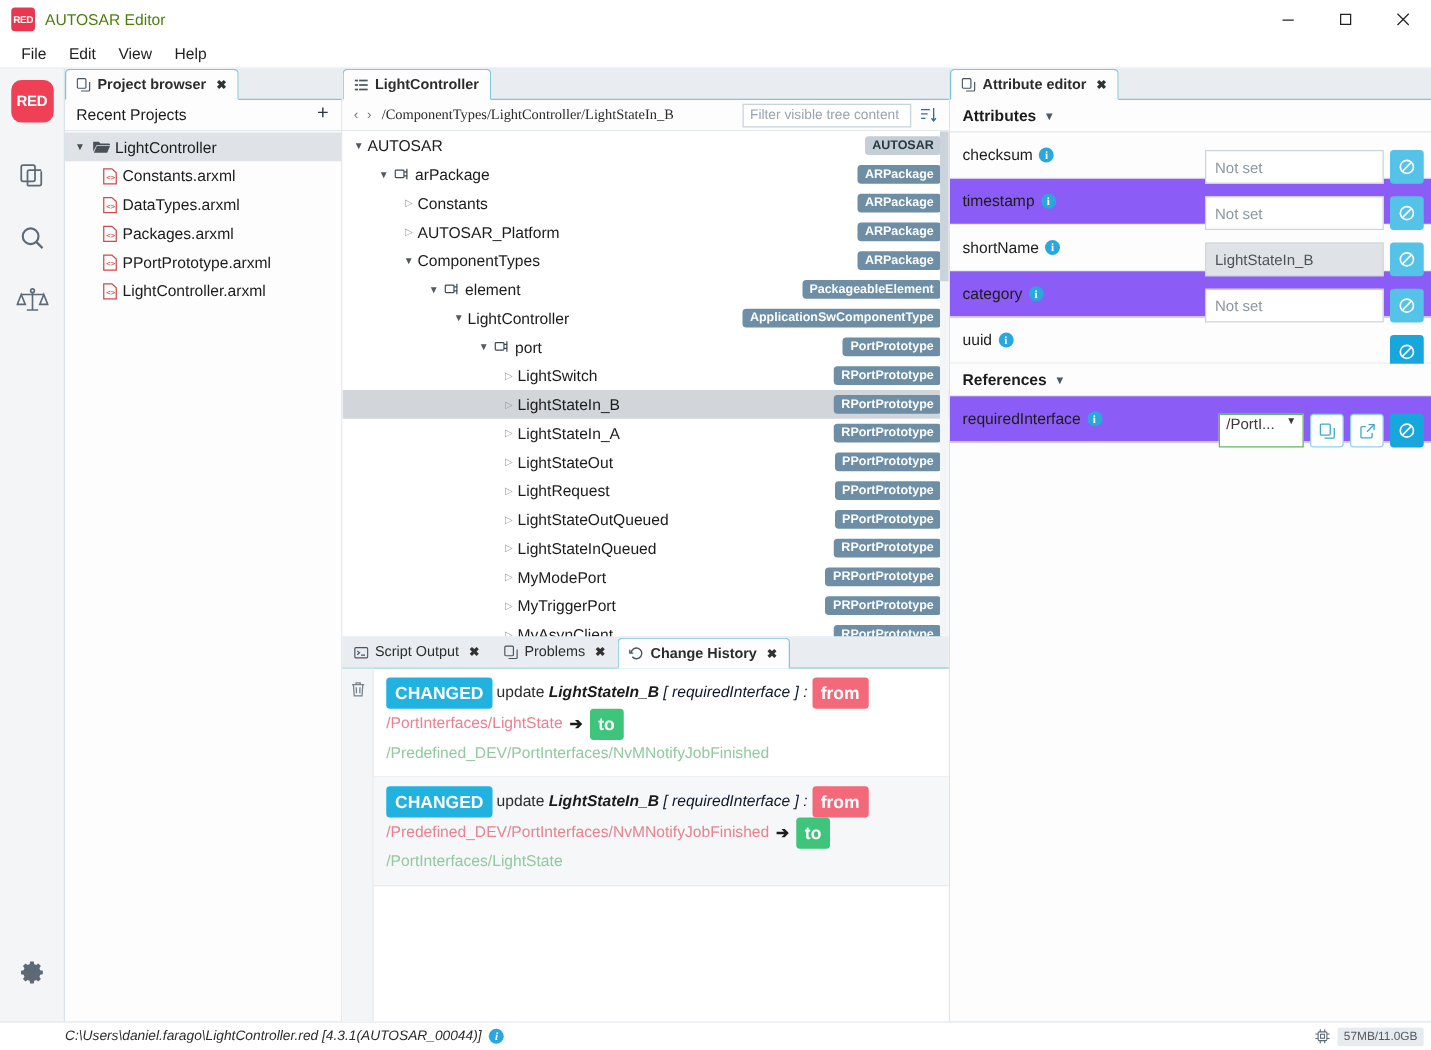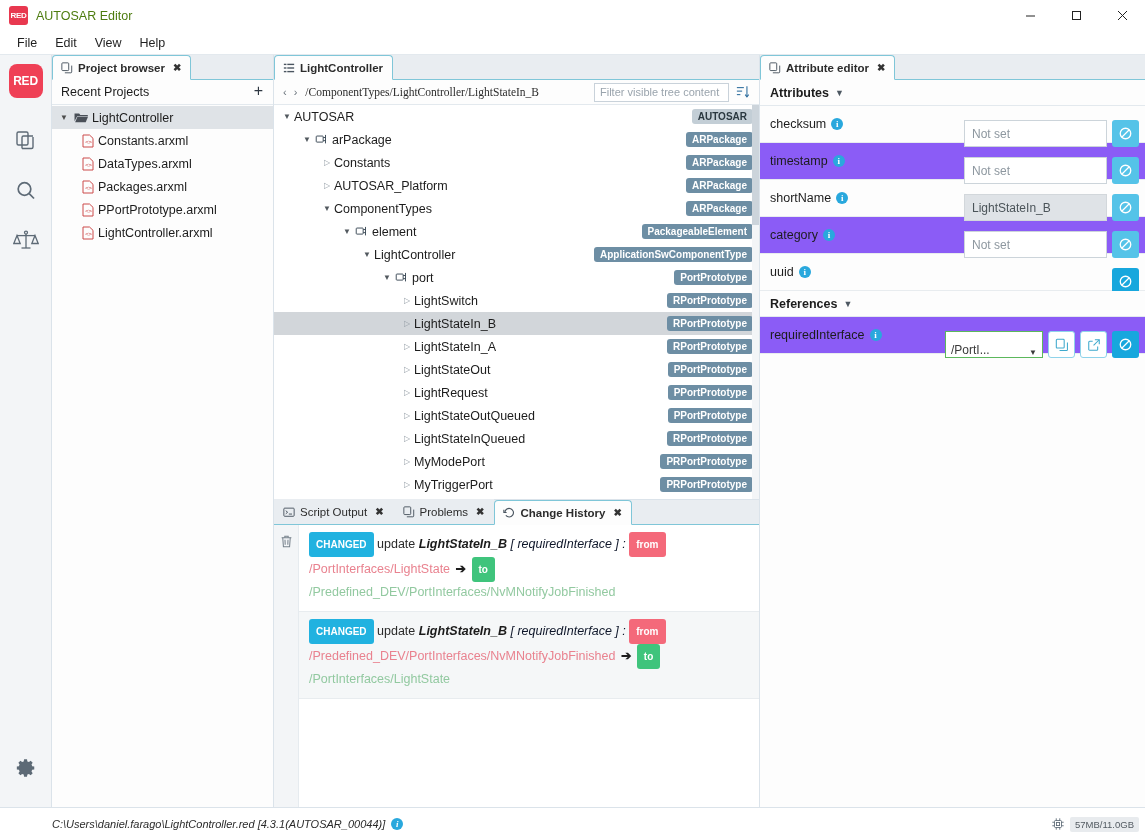--- a/index.html
+++ b/index.html
@@ -203,21 +203,21 @@
   .trash-icon { color: #77828c; }
   .history-list { flex: 1; min-width: 0; }
   .hist-entry {
     padding: 7px 10px 8px 10px;
     border-bottom: 1px solid #e8ecef;
     font-size: 12.5px; line-height: 21px;
   }
   .hist-entry.alt { background: #f5f7f8; }
   .chip {
     display: inline-block;
-    font-size: 10px; font-weight: bold; color: #fff;
+    font-size: 14px; font-weight: bold; color: #fff;
     padding: 2px 7px; border-radius: 3px;
     vertical-align: middle;
   }
   .chip.changed { background: #21b2e0; }
   .chip.from { background: #f4697a; }
   .chip.to { background: #3fc47c; }
   .hist-word { color: #2b2b2b; }
   .hist-name { font-weight: bold; font-style: italic; color: #1b1b1b; }
   .hist-attr { font-style: italic; color: #0f172a; }
   .path-old { color: #e9828f; }
@@ -270,31 +270,31 @@
   .attr-input.filled { color: #2f2f2f; }
   .attr-input.readonly { background: #dfe3e7; color: #4b5459; border-color: #d2d7db; }
   .icon-btn {
     width: 27px; height: 27px; border-radius: 3px;
     display: flex; align-items: center; justify-content: center;
     background: #55c3e8; color: #fff;
   }
   .icon-btn.strong { background: #17a7dd; }
   .icon-btn.outline { background: #fff; border: 1px solid #8fd3ea; color: #3ea9cd; }
   .combo {
-    width: 98px; height: 27px;
+    width: 68px; height: 27px;
     border: 1px solid #5cb85c; background: #fff;
-    display: flex; align-items: flex-end; padding: 0 5px;
+    display: flex; align-items: flex-start; padding: 0 5px;
     font-size: 12px; color: #3a3a3a;
   }
   .combo .cv { flex: 1; }
   .combo .cd { font-size: 8px; color: #3a3a3a; }
 
   
   .statusbar {
-    height: 33px; min-height: 23px;
+    height: 23px; min-height: 23px;
     background: #ffffff;
     border-top: 1px solid #dbe3ea;
     display: flex; align-items: center;
     padding: 0 6px 0 52px;
   }
   .status-text {
     font-size: 11px; font-style: italic; color: #2b2b2b;
     display: flex; align-items: center; gap: 6px;
   }
   .status-right { margin-left: auto; display: flex; align-items: center; gap: 5px; }

